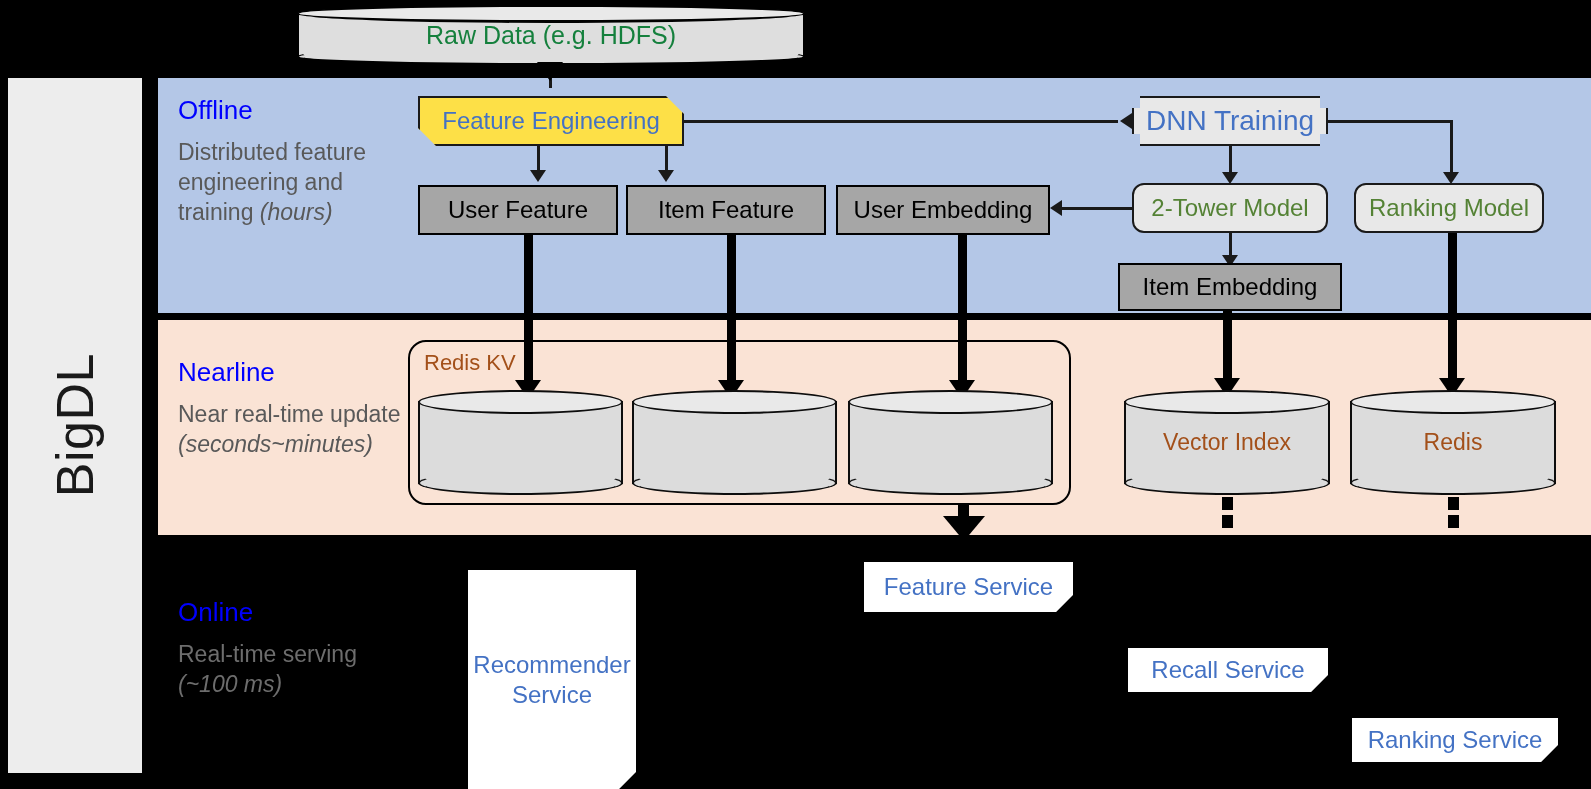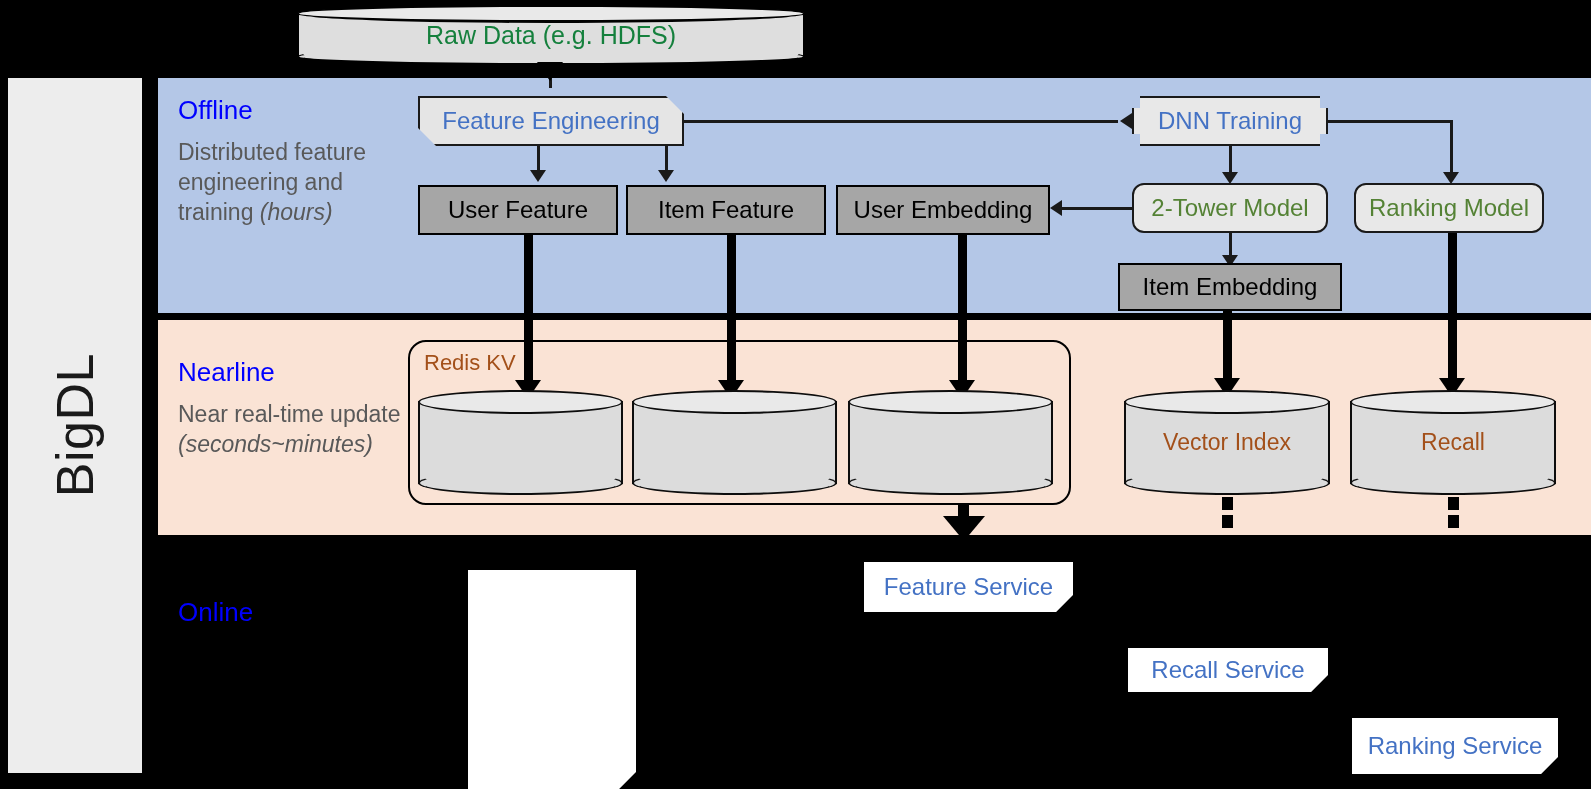--- a/index.html
+++ b/index.html
@@ -68,26 +68,26 @@
     display:flex; align-items:center; justify-content:center;
     font-size:23px; color:#a3501a; z-index:3;
   }
 
   
   .box-gray {
     background:#a6a6a6; border:2.5px solid #000; color:#000; font-size:24px;
   }
   
   .box-flag {
-    background:#e5e5e5; border:2.5px solid #1a1a1a; color:#4472c4; font-size:24px;
+    background:#fde047; border:2.5px solid #1a1a1a; color:#4472c4; font-size:24px;
     clip-path: polygon(0 0, calc(100% - 18px) 0, 100% 18px, 100% 100%, 18px 100%, 0 calc(100% - 18px));
   }
   
   .box-notch {
-    background:#e8e8e8; border:2.5px solid #1a1a1a; color:#4472c4; font-size:24px;
+    background:#e8e8e8; border:2.5px solid #1a1a1a; color:#4472c4; font-size:28px;
     border-radius:0;
     clip-path: polygon(
       0 12px, 8px 12px, 8px 0, calc(100% - 8px) 0, calc(100% - 8px) 12px, 100% 12px,
       100% calc(100% - 12px), calc(100% - 8px) calc(100% - 12px), calc(100% - 8px) 100%,
       8px 100%, 8px calc(100% - 12px), 0 calc(100% - 12px));
   }
   
   .box-round {
     background:#e8e8e8; border:2.5px solid #1a1a1a; color:#548235; font-size:24px;
     border-radius:12px;
@@ -173,20 +173,21 @@
   <div class="stage-head" id="head-nearline">
     <div class="stage-title">Nearline</div>
     <div class="stage-desc"><span>Near real-time update </span><i>(seconds~minutes)</i></div>
   </div>
   <div class="stage-head" id="head-offline">
     <div class="stage-title">Offline</div>
     <div class="stage-desc"><span>Distributed feature engineering and training </span><i>(hours)</i></div>
   </div>
   <div class="stage-head" id="head-online">
     <div class="stage-title">Online</div>
+    <div class="stage-desc"><span>Real-time serving </span><i>(~100 ms)</i></div>
   </div>
 
   <div class="node box-flag" style="left:418px; top:96px; width:266px; height:50px;">Feature Engineering</div>
 
   <div class="node box-notch" style="left:1132px; top:96px; width:196px; height:50px;">DNN Training</div>
 
   <div class="ln ln-h" style="left:684px; top:120px; width:434px;"></div>
   <div class="ar-left" style="left:1120px; top:113px;"></div>
 
   <div class="ln ln-v" style="left:537px; top:146px; height:26px;"></div>
@@ -256,44 +257,45 @@
   <div class="cyl" style="left:1124px; top:390px; width:206px; height:105px;">
     <div class="cyl-body"></div>
     <div class="cyl-bot"></div>
     <div class="cyl-top"></div>
     <div class="cyl-label">Vector Index</div>
   </div>
   <div class="cyl" style="left:1350px; top:390px; width:206px; height:105px;">
     <div class="cyl-body"></div>
     <div class="cyl-bot"></div>
     <div class="cyl-top"></div>
-    <div class="cyl-label">Recall</div>
+    <div class="cyl-label">Redis</div>
   </div>
 
   <div class="dash" style="left:958px; top:505px;"></div>
   <div class="ar-big-down" style="left:943px; top:516px;"></div>
 
   <div class="dash" style="left:1222px; top:497px;"></div>
   <div class="dash" style="left:1222px; top:515px;"></div>
 
   <div class="dash" style="left:1448px; top:497px;"></div>
   <div class="dash" style="left:1448px; top:515px;"></div>
 
   <div class="node box-doc" style="left:468px; top:570px; width:168px; height:219px; flex-direction:column;">
+    <span>Recommender Service</span>
     <span class="fold"></span>
   </div>
 
   <div class="node box-doc" style="left:864px; top:562px; width:209px; height:50px;">
     <span>Feature Service</span>
     <span class="fold"></span>
   </div>
 
   <div class="node box-doc" style="left:1128px; top:648px; width:200px; height:44px;">
     <span>Recall Service</span>
     <span class="fold"></span>
   </div>
 
-  <div class="node box-doc" style="left:1352px; top:718px; width:206px; height:56px;">
+  <div class="node box-doc" style="left:1352px; top:718px; width:206px; height:44px;">
     <span>Ranking Service</span>
     <span class="fold"></span>
   </div>
 
 </div>
 
 </body></html>

